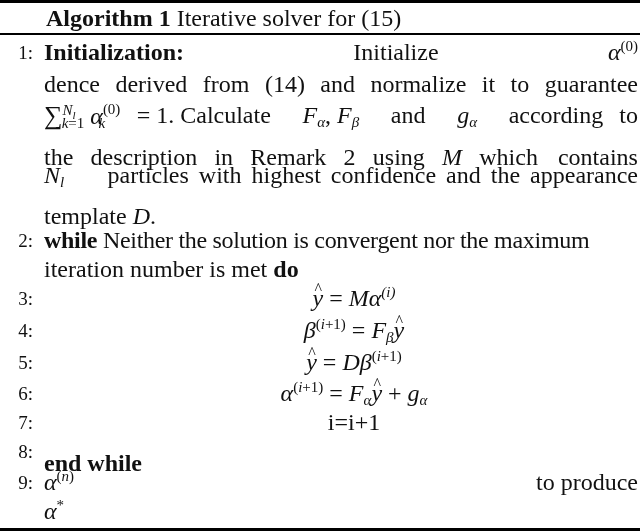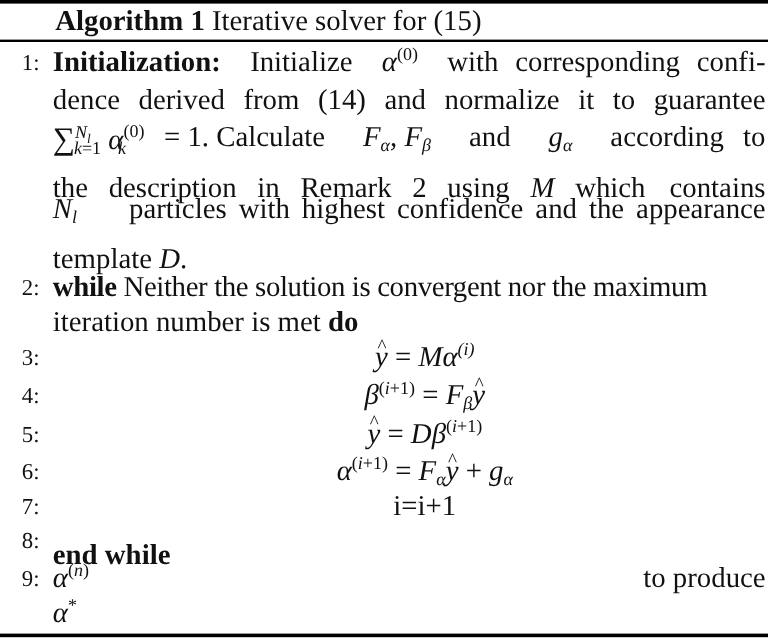--- a/index.html
+++ b/index.html
@@ -33,21 +33,20 @@
   <span>Iterative solver for (15)</span>
 </div>
 <div class="rule mid"></div>
 
 <div class="line" style="top:37px">
   <span class="num">1:</span>
   <span class="body j">
     <span><span class="kw">Initialization:</span></span>
     <span>Initialize</span>
     <span><span class="m">α</span><sup>(0)</sup></span>
-    <span style="word-spacing:8px">with corresponding confi-</span>
   </span>
 </div>
 <div class="line" style="top:69px">
   <span class="body j">
     <span>dence</span>
     <span>derived</span>
     <span>from</span>
     <span>(14)</span>
     <span>and</span>
     <span>normalize</span>

